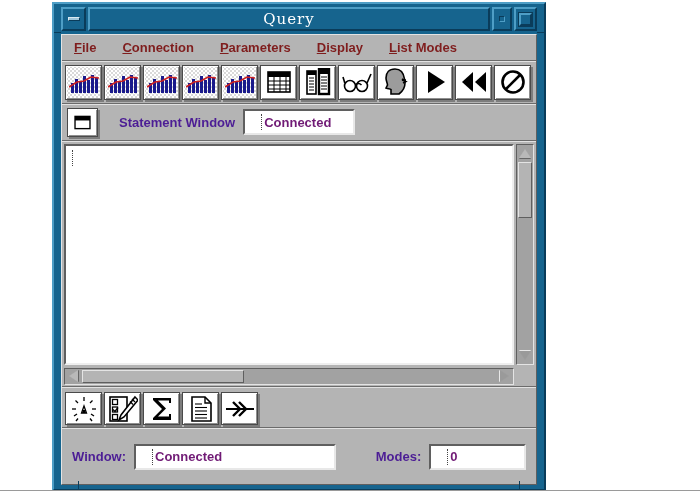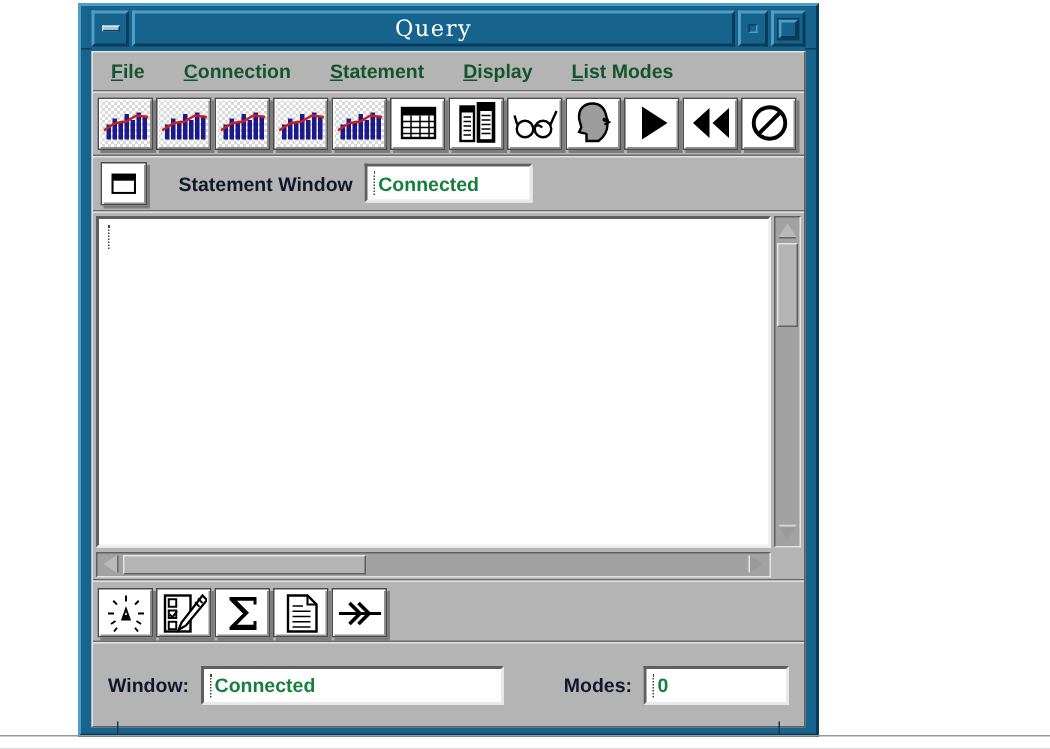--- a/index.html
+++ b/index.html
@@ -54,21 +54,21 @@
   .client{
     background:#B4B4B4;height:451px;box-sizing:border-box;
     border-top:1px solid #E4E4E4;border-left:1px solid #E4E4E4;
     border-bottom:1px solid #5F5F5F;border-right:1px solid #5F5F5F;
     display:flex;flex-direction:column;
   }
   .etch{height:0;border-top:1px solid #6B6B6B;border-bottom:1px solid #E2E2E2;}
 
   
   .menubar{height:25px;display:flex;align-items:center;padding-left:12px;gap:26px;}
-  .menu-item{font-size:13px;font-weight:bold;color:#14532d;display:inline-block;}
+  .menu-item{font-size:13px;font-weight:bold;color:#7f1d1d;display:inline-block;}
   .menu-item::first-letter{text-decoration:underline;}
 
   
   .toolbar{height:42px;display:flex;align-items:center;padding-left:3px;}
   .tbtn{
     width:37px;height:35px;background:#ffffff;box-sizing:border-box;
     border:1px solid #4a4a4a;margin-right:2px;flex:0 0 auto;
     box-shadow:inset 1px 1px 0 #ffffff,inset -1px -1px 0 #8f8f8f,2px 2px 0 #7d7d7d;
     display:flex;align-items:center;justify-content:center;padding:0;
   }
@@ -79,29 +79,29 @@
   .tbtn svg{display:block;}
 
   
   .strow{height:36px;display:flex;align-items:center;padding-left:5px;}
   .winbtn{
     width:31px;height:29px;background:#ffffff;box-sizing:border-box;
     border:1px solid #4a4a4a;
     box-shadow:inset 1px 1px 0 #ffffff,inset -1px -1px 0 #8f8f8f,2px 2px 0 #7d7d7d;
     display:flex;align-items:center;justify-content:center;
   }
-  .bold-label{font-size:13px;font-weight:bold;color:#0f172a;white-space:nowrap;}
+  .bold-label{font-size:13px;font-weight:bold;color:#4c1d95;white-space:nowrap;}
   .st-title{margin-left:21px;}
   .conn-label{margin-left:56px;}
   .field{
     background:#ffffff;box-sizing:border-box;height:26px;
     border-top:2px solid #5F5F5F;border-left:2px solid #5F5F5F;
     border-bottom:2px solid #E8E8E8;border-right:2px solid #E8E8E8;
-    display:flex;align-items:center;padding-left:4px;
-    font-size:13px;font-weight:bold;color:#15803d;
+    display:flex;align-items:center;padding-left:16px;
+    font-size:13px;font-weight:bold;color:#701a75;
   }
   .conn-field{margin-left:8px;width:112px;}
   .caret{display:inline-block;width:0;height:16px;border-left:1px dotted #444;margin-right:2px;}
 
   
   .starea{position:relative;height:242px;margin:2px 2px 0 2px;flex:0 0 auto;}
   .textbox{
     position:absolute;left:0;top:0;right:20px;height:221px;background:#ffffff;box-sizing:border-box;
     border-top:2px solid #5F5F5F;border-left:2px solid #5F5F5F;
     border-bottom:2px solid #EFEFEF;border-right:2px solid #EFEFEF;
@@ -172,21 +172,21 @@
     <div class="tseg tmax">
       <span class="sq-glyph"></span>
     </div>
   </div>
 
   <div class="client">
 
     <div class="menubar">
       <span class="menu-item">File</span>
       <span class="menu-item">Connection</span>
-      <span class="menu-item">Statement</span>
+      <span class="menu-item">Parameters</span>
       <span class="menu-item">Display</span>
       <span class="menu-item">List Modes</span>
     </div>
     <div class="etch"></div>
 
     <div class="toolbar">
 
       <button class="tbtn chart-face">
           <svg width="30" height="26" viewBox="0 0 30 26">
             <g fill="#1A1A8C">

